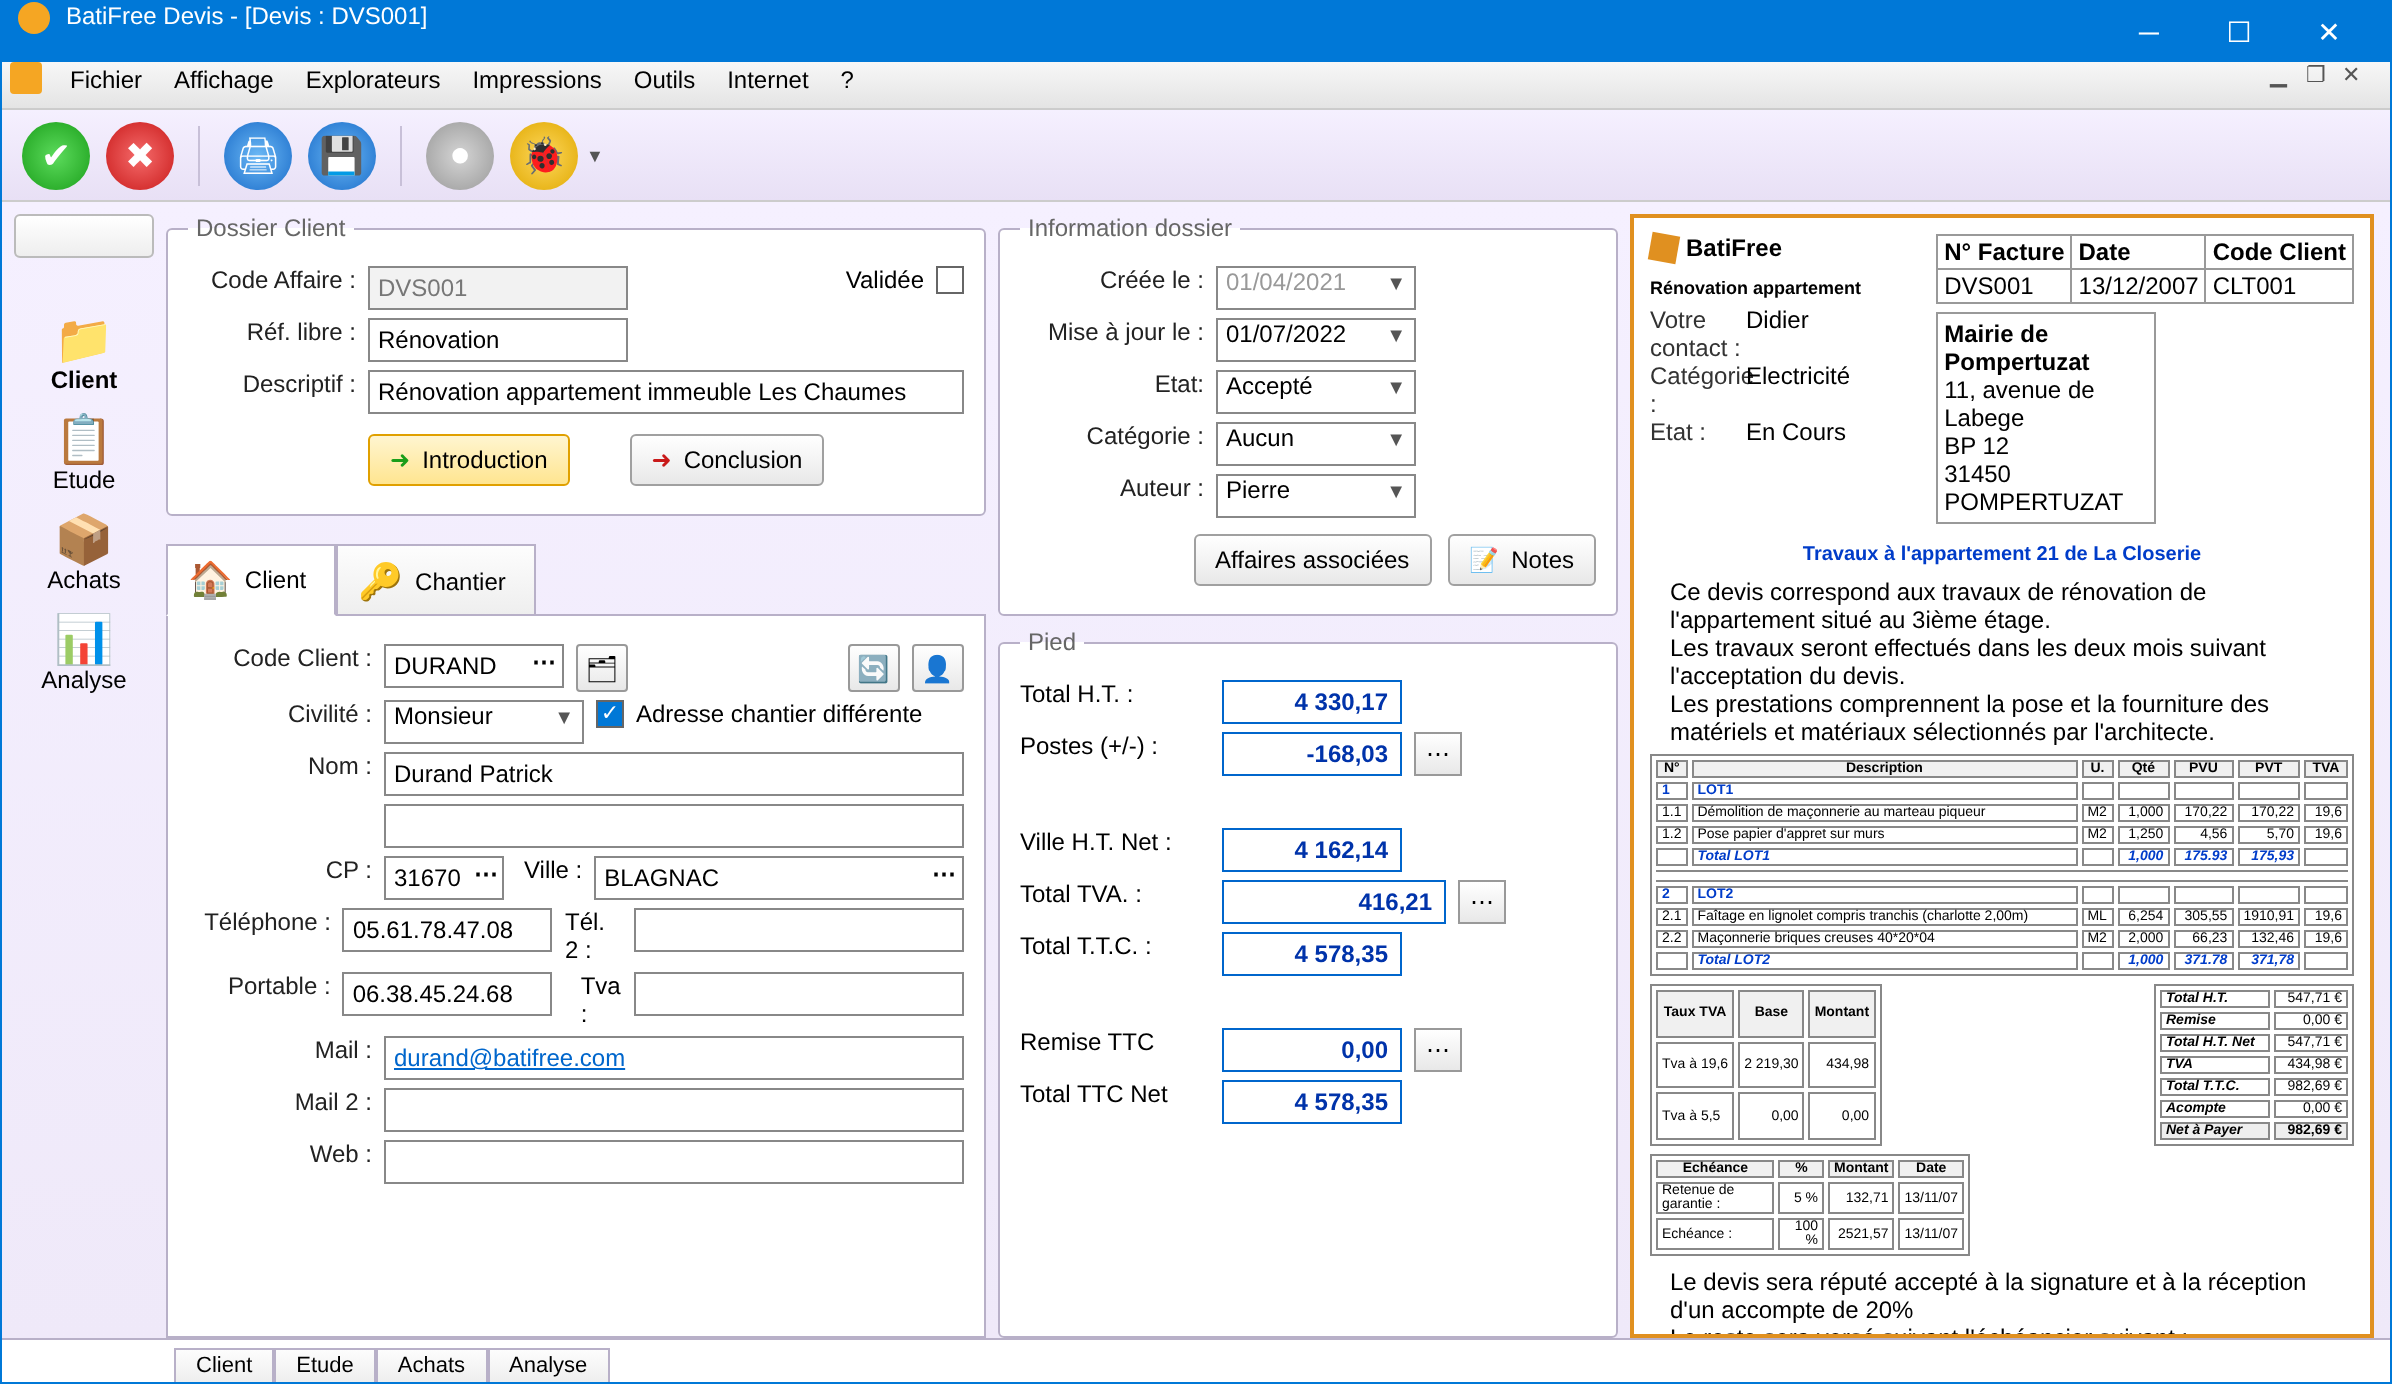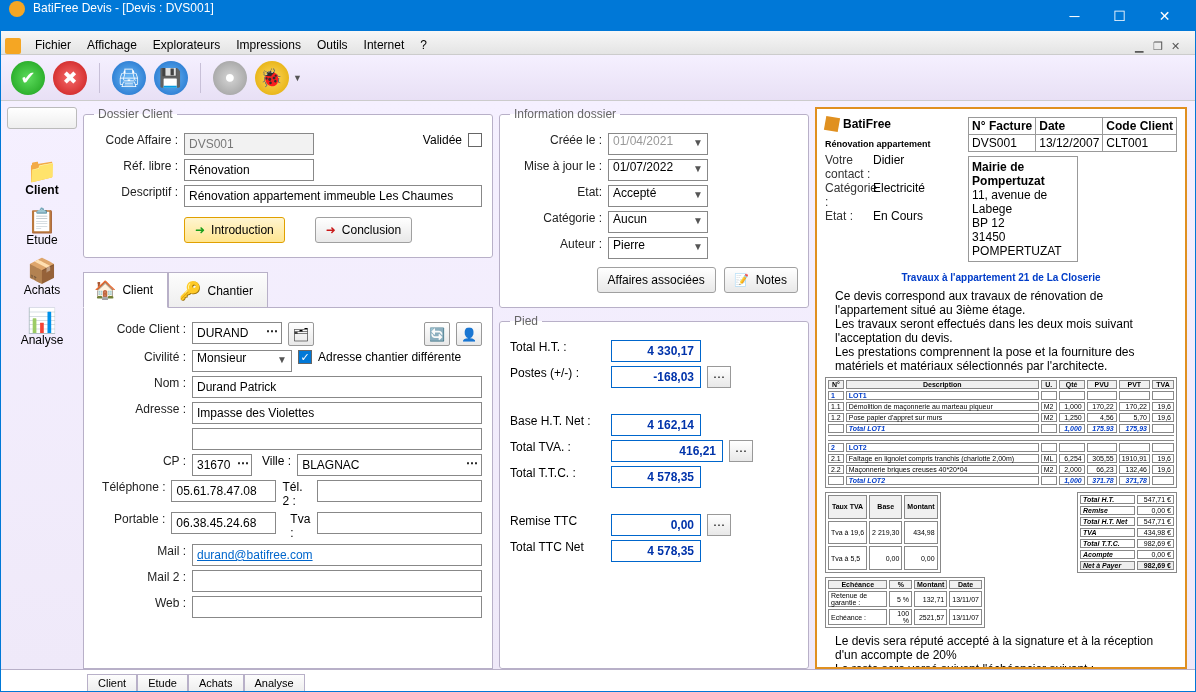--- a/index.html
+++ b/index.html
@@ -2,21 +2,21 @@
 <html><head>
 <meta charset="utf-8">
 <style>
 * { box-sizing: border-box; font-family: "Segoe UI", Tahoma, sans-serif; font-size: 12px; }
 body { margin: 0; background: #f0f0f0; }
 .window { width: 1196px; height: 692px; background: #fff; border: 1px solid #0078d7; display: flex; flex-direction: column; }
 .titlebar { height: 30px; background: #0078d7; color: #fff; display: flex; align-items: flex-start; padding: 0 8px; font-size: 13px; }
 .titlebar .logo { width: 16px; height: 16px; border-radius: 50%; background: #f5a623; margin-right: 8px; }
 .titlebar .title { flex: 1; }
 .titlebar .winbtn { width: 45px; height: 30px; display:flex; align-items:center; justify-content:center; font-size:14px; }
-.menubar { height: 24px; background: linear-gradient(#f7f7f7,#e4e4e4); border-bottom: 1px solid #ccc; display:flex; align-items:flex-end; padding:0 4px; }
+.menubar { height: 24px; background: linear-gradient(#f7f7f7,#e4e4e4); border-bottom: 1px solid #ccc; display:flex; align-items:flex-start; padding:0 4px; }
 .menubar .mlogo { width:16px; height:16px; background:#f5a623; margin-right:6px; border-radius:2px;}
 .menubar .mi { padding: 2px 8px; cursor:pointer; }
 .menubar .right-icons { margin-left:auto; display:flex; gap:4px; padding-right:6px;}
 .menubar .ric { width:14px; height:14px; font-size:11px; color:#555;}
 .toolbar { height: 46px; background: linear-gradient(#f5f0ff,#e8e0f5); border-bottom:1px solid #ccc; display:flex; align-items:center; padding:0 10px; gap:8px;}
 .tbtn { width:34px; height:34px; border-radius:50%; display:flex; align-items:center; justify-content:center; font-size:18px; color:#fff; cursor:pointer;}
 .tbtn.ok{background:radial-gradient(#5cdb5c,#1a9e1a);} .tbtn.cancel{background:radial-gradient(#f56b6b,#c91a1a);}
 .tbtn.print{background:radial-gradient(#6bb8f5,#1a6cc9);} .tbtn.save{background:radial-gradient(#6bb8f5,#1a6cc9);}
 .tbtn.gray{background:radial-gradient(#d5d5d5,#999);} .tbtn.yel{background:radial-gradient(#fed85d,#e0a800);}
 .tsep{width:1px;height:30px;background:#c8c0d8;margin:0 4px;}
@@ -186,24 +186,20 @@
                 <span class="lbl2">Civilité :</span>
               <div class="sel" style="width:100px"><span>Monsieur</span><span class="ar">▼</span></div>
               <span class="chk on">✓</span>
               <span>Adresse chantier différente</span>
             </div>
             <div class="row">
                 <span class="lbl2">Nom :</span>
                 <input class="inp" style="flex: 1 1 0%;" value="Durand Patrick">
               </div>
             <div class="row">
-                <span class="lbl2">Adresse :</span>
-                <input class="inp" style="flex: 1 1 0%;" value="Impasse des Violettes">
-              </div>
-            <div class="row">
                 <span class="lbl2"></span>
                 <input class="inp" style="flex: 1 1 0%;" value="">
               </div>
             <div class="row">
                 <span class="lbl2">CP :</span>
               <div style="position:relative"><input class="inp" style="width: 60px;" value="31670"><span style="position:absolute;right:3px;top:2px;font-weight:bold">⋯</span></div>
               <span style="margin-left:4px">Ville :</span>
               <div style="position:relative;flex:1"><input class="inp" style="width: 100%;" value="BLAGNAC"><span style="position:absolute;right:4px;top:2px;font-weight:bold">⋯</span></div>
             </div>
             <div class="row">
@@ -274,21 +270,21 @@
               <span style="width:95px">Total H.T. :</span>
               <div class="numbox" style="width:90px">4 330,17</div>
             </div>
           <div class="row">
               <span style="width:95px">Postes (+/-)  :</span>
               <div class="numbox" style="width:90px">-168,03</div>
               <div class="smbtn">⋯</div>
             </div>
           <div style="height:18px"></div>
           <div class="row">
-              <span style="width:95px">Base H.T. Net :</span>
+              <span style="width:95px">Ville H.T. Net :</span>
               <div class="numbox" style="width:90px">4 162,14</div>
             </div>
           <div class="row">
               <span style="width:95px">Total TVA. :</span>
               <div class="numbox" style="width:112px">416,21</div>
               <div class="smbtn">⋯</div>
             </div>
           <div class="row">
               <span style="width:95px">Total T.T.C. :</span>
               <div class="numbox" style="width:90px">4 578,35</div>

